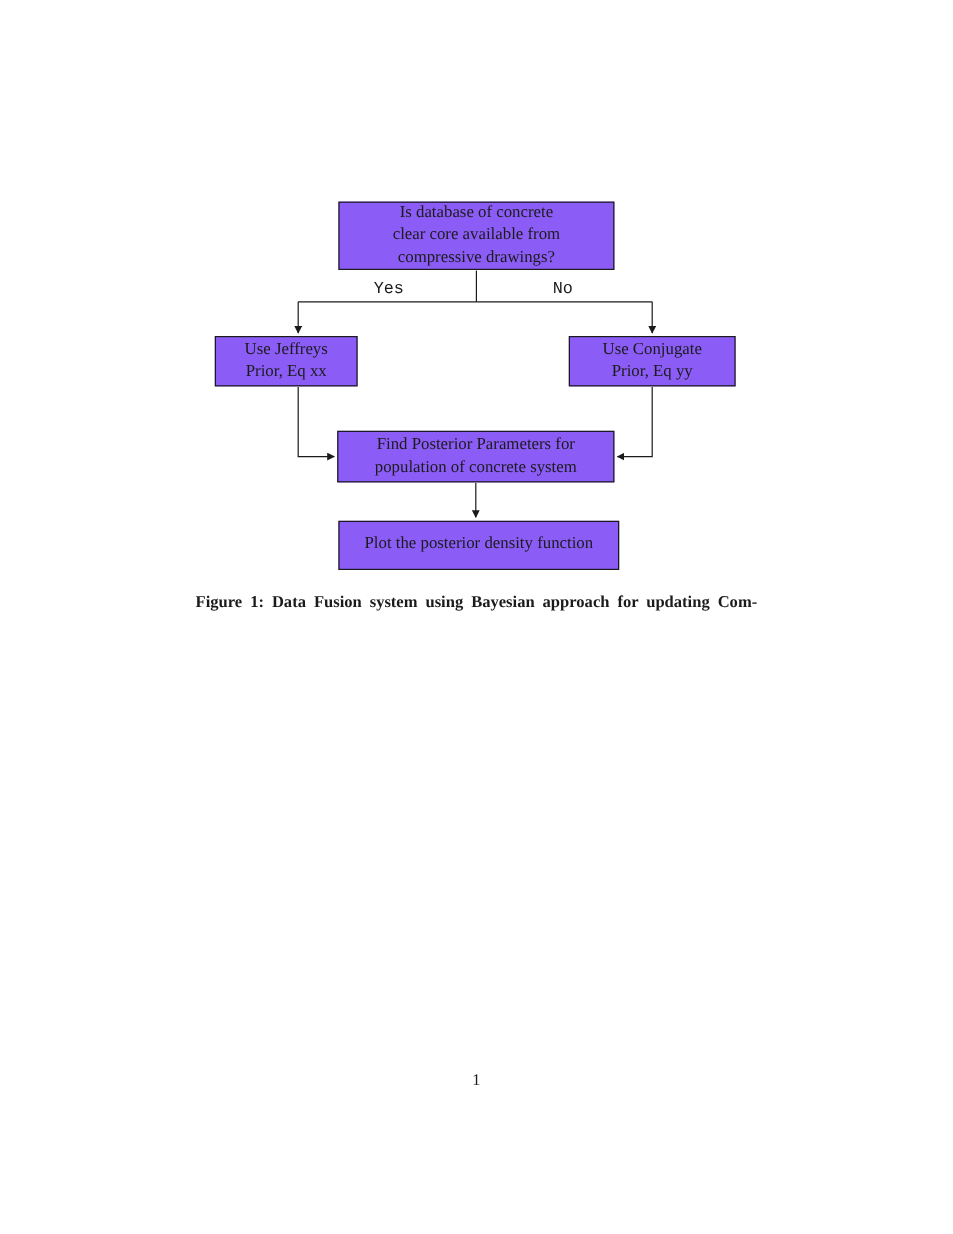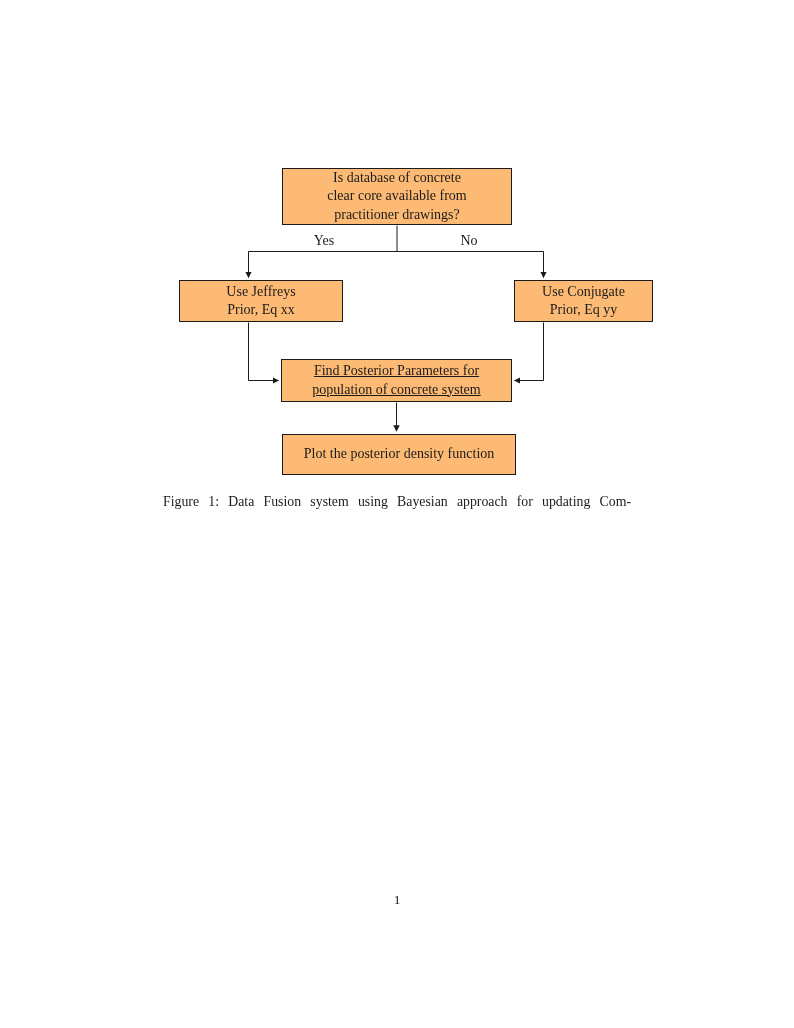--- a/index.html
+++ b/index.html
@@ -15,51 +15,52 @@
   svg.connectors {
     position: absolute;
     left: 0; top: 0;
     width: 794px; height: 1028px;
     pointer-events: none;
   }
   .node {
     position: absolute;
     box-sizing: border-box;
     border: 1px solid #1b1b1b;
-    background: #fdba74;
+    background: #8b5cf6;
     display: flex;
     flex-direction: column;
     align-items: center;
     justify-content: center;
     text-align: center;
     font-size: 14px;
     line-height: 18.5px;
   }
   .node-top    { left: 282px; top: 168px; width: 230px; height: 57px; }
-  .node-left   { left: 179px; top: 280px; width: 164px; height: 42px; }
-  .node-right  { left: 474px; top: 280px; width: 139px; height: 42px; margin-left: 40px; }
-  .node-mid    { left: 281px; top: 359px; width: 231px; height: 43px; text-decoration: underline; }
+  .node-left   { left: 179px; top: 280px; width: 119px; height: 42px; }
+  .node-right  { left: 474px; top: 280px; width: 139px; height: 42px; }
+  .node-mid    { left: 281px; top: 359px; width: 231px; height: 43px; }
   .node-bottom { left: 282px; top: 434px; width: 234px; height: 41px; text-align: center; }
   .branch-label {
     position: absolute;
     font-size: 14px;
     transform: translateX(-50%);
     white-space: nowrap;
+    font-family: Liberation Mono, monospace;
   }
   .label-yes { left: 324px; top: 233px; }
   .label-no  { left: 469px; top: 233px; }
   .caption {
     position: absolute;
     left: 163px;
     top: 493px;
     width: 468px;
     font-size: 13.8px;
     line-height: 18px;
   }
-  .cap-line { width: 100%; }
+  .cap-line { width: 100%; font-weight: bold; }
   .cap-just { text-align: justify; text-align-last: justify; }
   .math-f { font-style: italic; }
   .math-f sub {
     font-style: italic;
     font-size: 0.72em;
     line-height: 0;
     vertical-align: -0.25em;
   }
   .pageno {
     position: absolute;
@@ -85,21 +86,21 @@
     <path d="M248.5,251.5 L248.5,277.5" stroke="#1b1b1b" stroke-width="1" fill="none" marker-end="url(#arr)"></path>
     <path d="M543.5,251.5 L543.5,277.5" stroke="#1b1b1b" stroke-width="1" fill="none" marker-end="url(#arr)"></path>
     <path d="M248.5,322.5 L248.5,380.5 L278.5,380.5" stroke="#1b1b1b" stroke-width="1" fill="none" marker-end="url(#arr)"></path>
     <path d="M543.5,322.5 L543.5,380.5 L514.5,380.5" stroke="#1b1b1b" stroke-width="1" fill="none" marker-end="url(#arr)"></path>
     <path d="M396.5,402.5 L396.5,431" stroke="#1b1b1b" stroke-width="1" fill="none" marker-end="url(#arr)"></path>
   </svg>
 
   <div class="node node-top">
     <div>Is database of concrete</div>
     <div>clear core available from</div>
-    <div>practitioner drawings?</div>
+    <div>compressive drawings?</div>
   </div>
 
   <span class="branch-label label-yes">Yes</span>
   <span class="branch-label label-no">No</span>
 
   <div class="node node-left">
     <div>Use Jeffreys</div>
     <div>Prior, Eq xx</div>
   </div>
 

